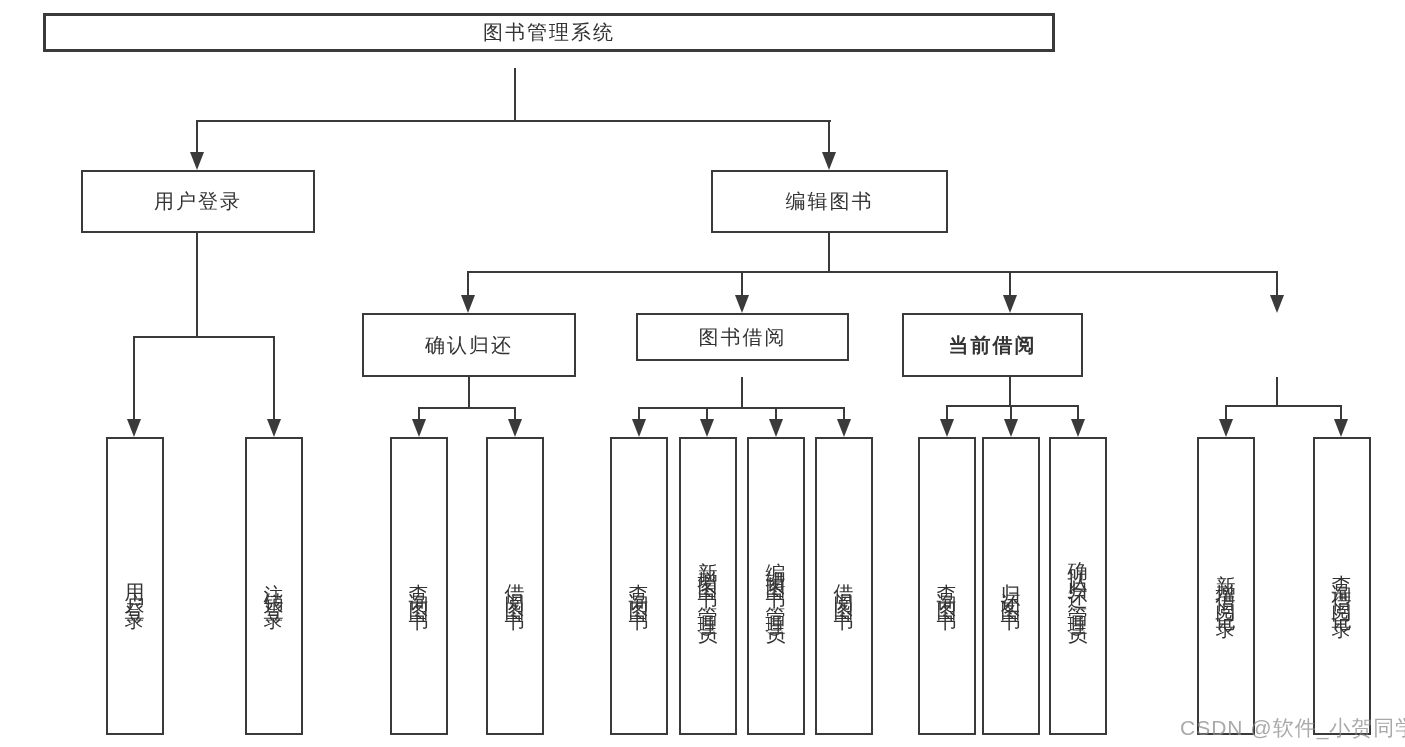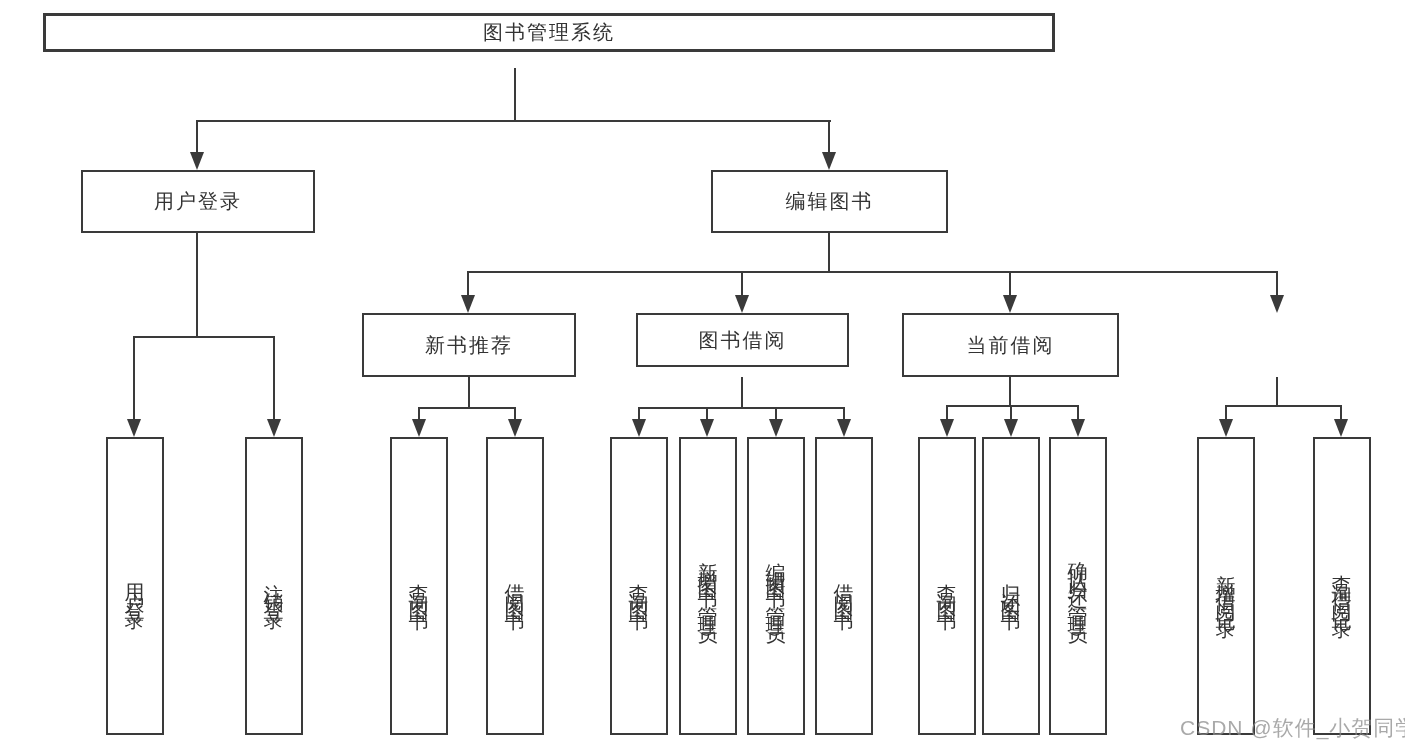--- a/index.html
+++ b/index.html
@@ -45,28 +45,28 @@
 
   <div class="node" style="left:81px;top:170px;width:234px;height:63px;">
     <span>用户登录</span>
   </div>
 
   <div class="node" style="left:711px;top:170px;width:237px;height:63px;">
     <span>编辑图书</span>
   </div>
 
   <div class="node" style="left:362px;top:313px;width:214px;height:64px;">
-    <span>新书推荐</span>
+    <span>确认归还</span>
   </div>
 
-  <div class="node" style="left:636px;top:313px;width:213px;height:54px;">
+  <div class="node" style="left:636px;top:313px;width:213px;height:48px;">
     <span>图书借阅</span>
   </div>
 
-  <div class="node" style="left:902px;top:313px;width:217px;height:64px;">
+  <div class="node" style="left:902px;top:313px;width:181px;height:64px;font-weight:bold;">
     <span>当前借阅</span>
   </div>
 
 
   <div class="leaf" style="left:106px;">
     <span class="vtext">用户登录</span>
   </div>
   <div class="leaf" style="left:245px;">
     <span class="vtext">注销登录</span>
   </div>

